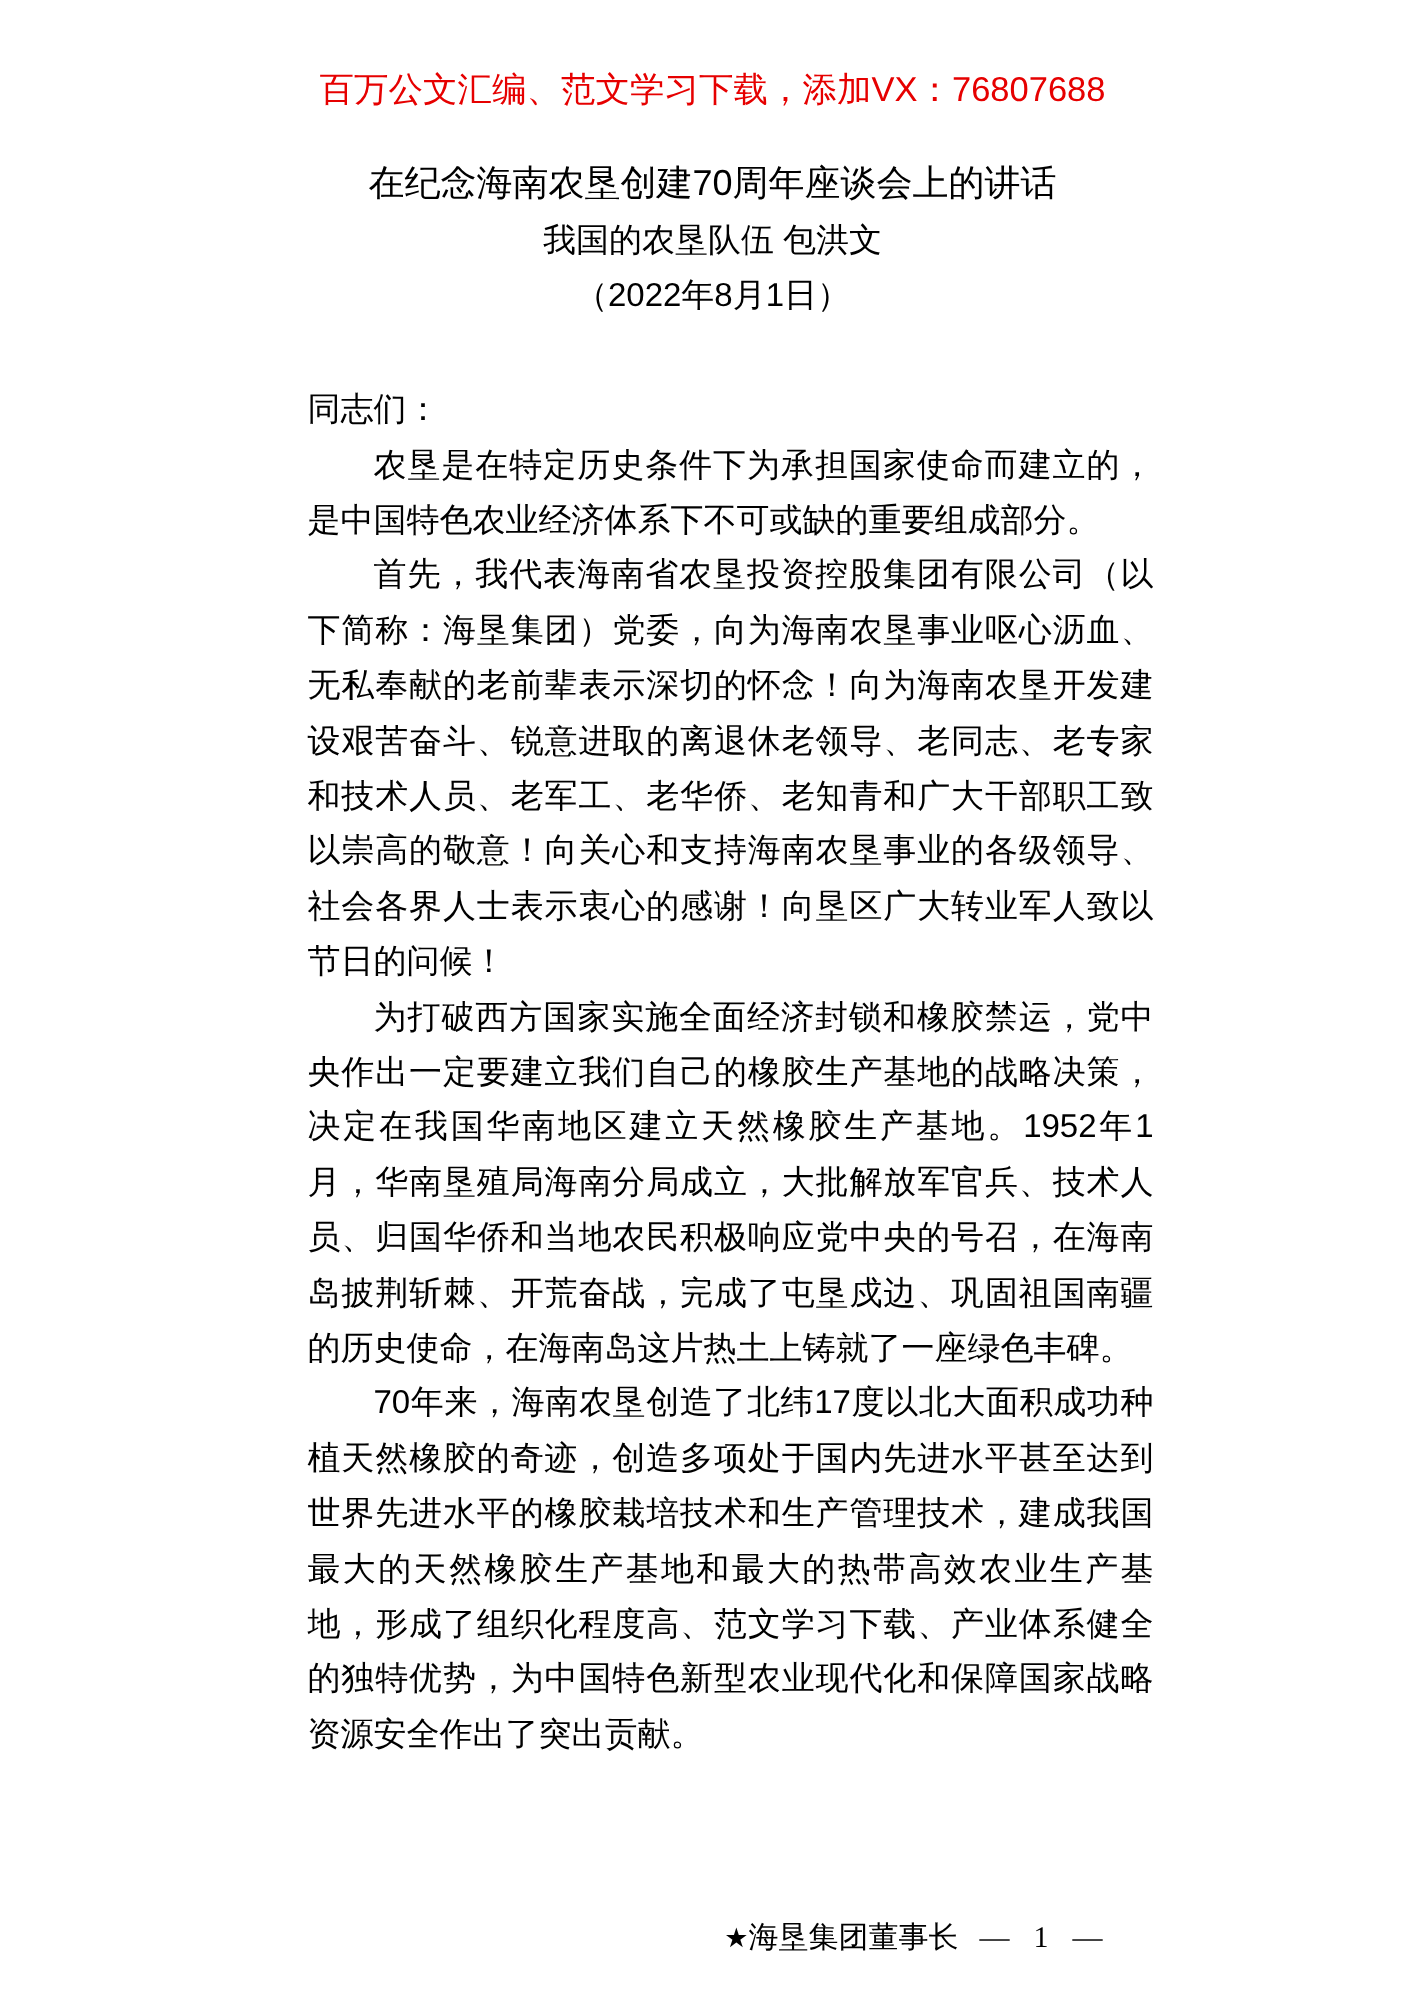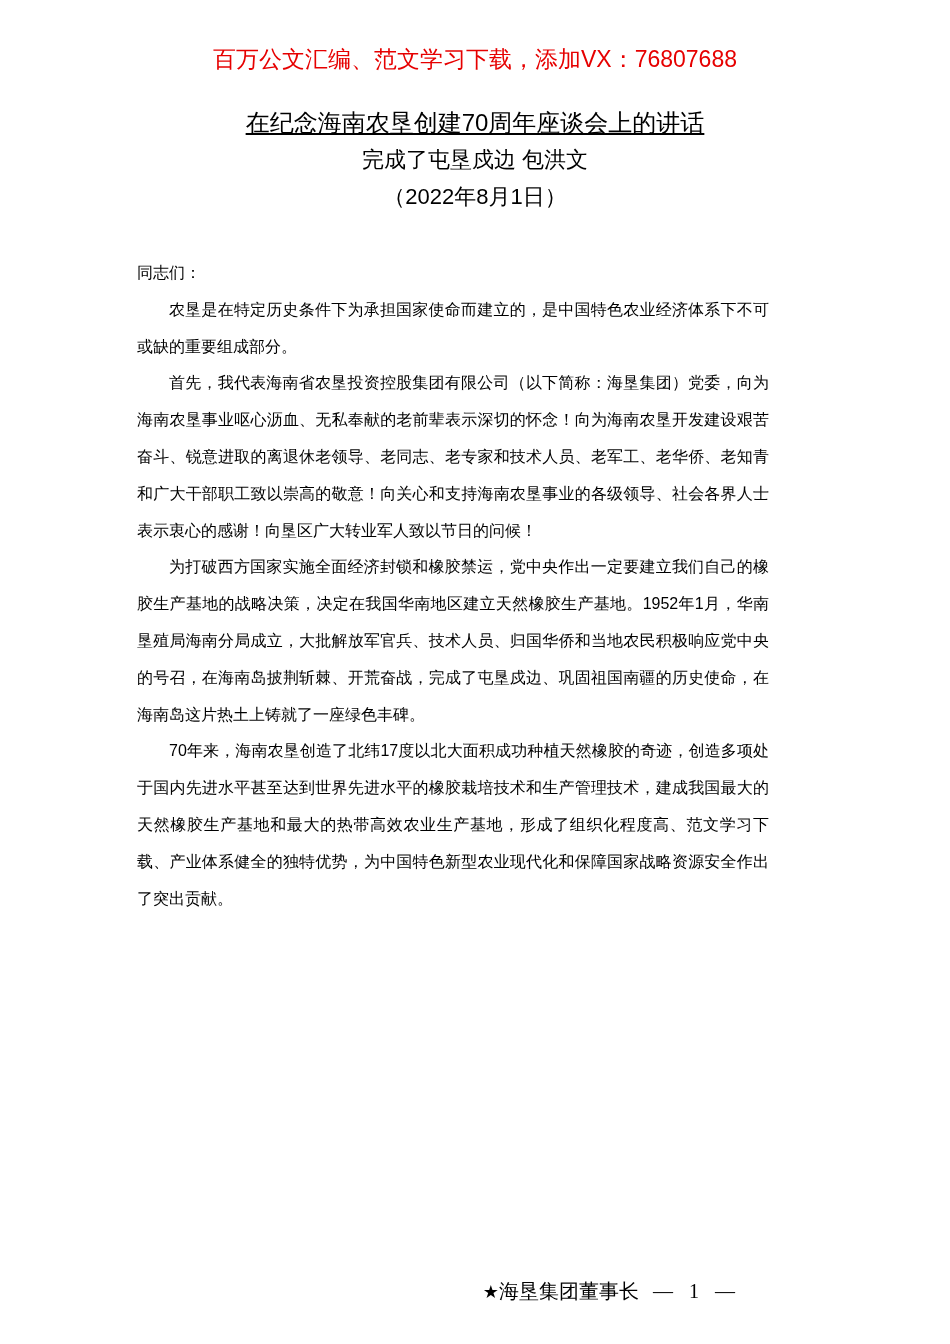--- a/index.html
+++ b/index.html
@@ -26,33 +26,32 @@
   }
   .title-block {
     margin-top: 31px;
     text-align: center;
   }
   .doc-title {
     margin: 0;
     font-size: 24px;
     font-weight: 500;
     line-height: 37px;
-    text-decoration: underline;
   }
   .doc-author {
     font-size: 22px;
     line-height: 37px;
   }
   .doc-date {
     font-size: 22px;
     line-height: 37px;
   }
   .body-text {
-    margin: 40px 88px 0 44px;
-    font-size: 16px;
+    margin: 40px 88px 0 112px;
+    font-size: 22px;
     line-height: 36.8px;
     text-align: justify;
     text-justify: inter-character;
   }
   .salutation {
     margin: 0;
   }
   .body-text p.para {
     margin: 0;
     text-indent: 2em;
@@ -76,21 +75,21 @@
 </style>
 </head>
 <body>
 
 <div class="page">
 
   <div class="notice">百万公文汇编、范文学习下载，添加VX：76807688</div>
 
   <div class="title-block">
     <h1 class="doc-title">在纪念海南农垦创建70周年座谈会上的讲话</h1>
-    <div class="doc-author">完成了屯垦戍边 包洪文</div>
+    <div class="doc-author">我国的农垦队伍 包洪文</div>
     <div class="doc-date">（2022年8月1日）</div>
   </div>
 
   <div class="body-text">
     <p class="salutation">同志们：</p>
     <div>
         <p class="para">农垦是在特定历史条件下为承担国家使命而建立的，是中国特色农业经济体系下不可或缺的重要组成部分。</p>
         <p class="para">首先，我代表海南省农垦投资控股集团有限公司（以下简称：海垦集团）党委，向为海南农垦事业呕心沥血、无私奉献的老前辈表示深切的怀念！向为海南农垦开发建设艰苦奋斗、锐意进取的离退休老领导、老同志、老专家和技术人员、老军工、老华侨、老知青和广大干部职工致以崇高的敬意！向关心和支持海南农垦事业的各级领导、社会各界人士表示衷心的感谢！向垦区广大转业军人致以节日的问候！</p>
         <p class="para">为打破西方国家实施全面经济封锁和橡胶禁运，党中央作出一定要建立我们自己的橡胶生产基地的战略决策，决定在我国华南地区建立天然橡胶生产基地。1952年1月，华南垦殖局海南分局成立，大批解放军官兵、技术人员、归国华侨和当地农民积极响应党中央的号召，在海南岛披荆斩棘、开荒奋战，完成了屯垦戍边、巩固祖国南疆的历史使命，在海南岛这片热土上铸就了一座绿色丰碑。</p>
         <p class="para">70年来，海南农垦创造了北纬17度以北大面积成功种植天然橡胶的奇迹，创造多项处于国内先进水平甚至达到世界先进水平的橡胶栽培技术和生产管理技术，建成我国最大的天然橡胶生产基地和最大的热带高效农业生产基地，形成了组织化程度高、范文学习下载、产业体系健全的独特优势，为中国特色新型农业现代化和保障国家战略资源安全作出了突出贡献。</p>

